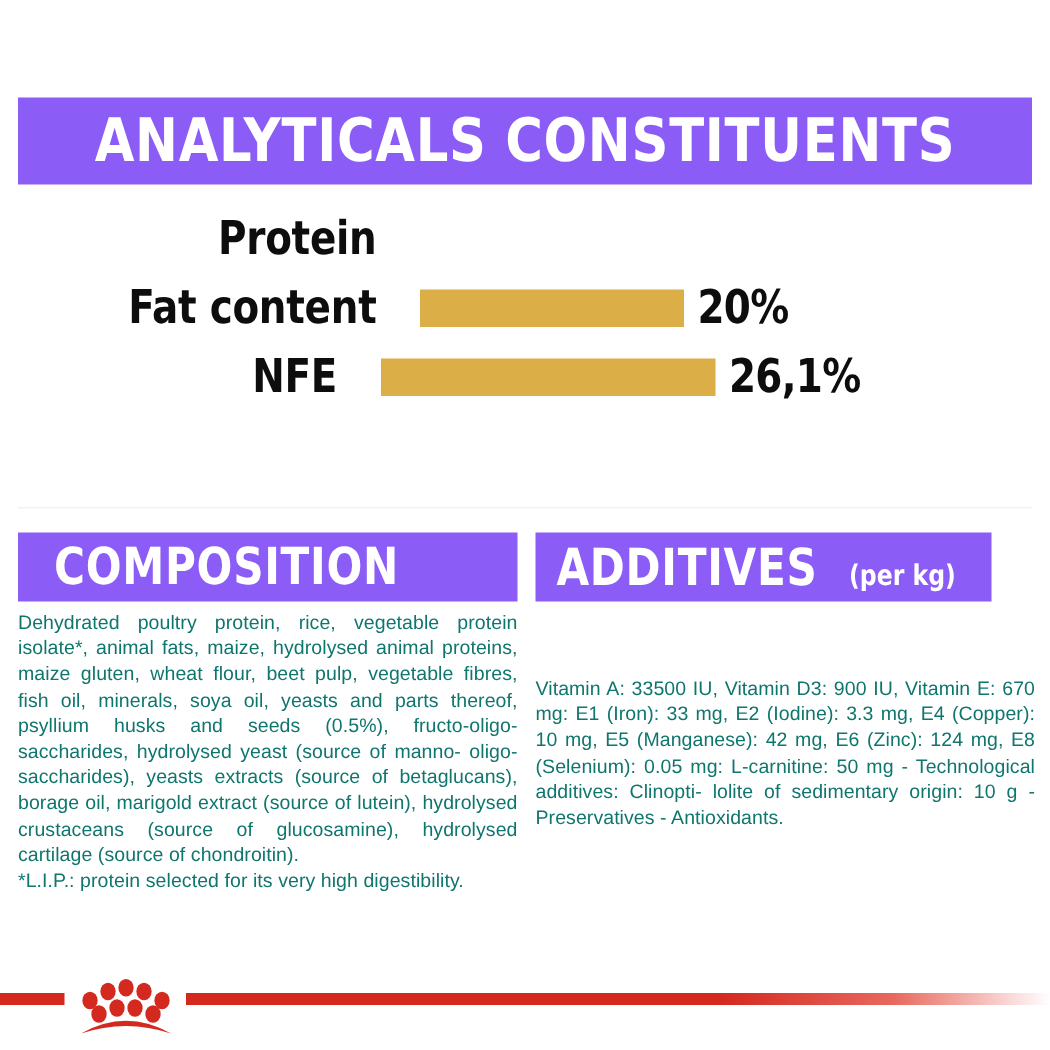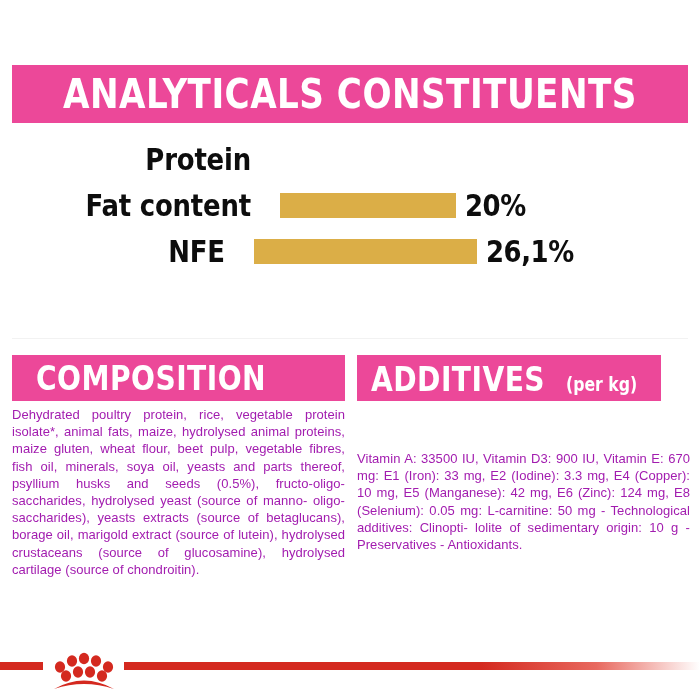--- a/index.html
+++ b/index.html
@@ -15,21 +15,21 @@
   #page {
     position: relative;
     width: 700px;
     height: 700px;
     background: #ffffff;
   }
 
   
   .gold-bar {
     position: absolute;
-    background: #ec4899;
+    background: #8b5cf6;
     display: flex;
     align-items: center;
     overflow: hidden;
   }
 
   .gold-bar .bar-title {
     font-family: "Liberation Sans Narrow", "DejaVu Sans Condensed", "Liberation Sans", sans-serif;
     font-weight: 700;
     color: #ffffff;
     letter-spacing: 0.5px;
@@ -146,21 +146,21 @@
     transform: scaleX(0.93);
     transform-origin: left center;
   }
 
   
   .body-text {
     position: absolute;
     font-family: "Liberation Sans", sans-serif;
     font-size: 13px;
     line-height: 17.2px;
-    color: #a21caf;
+    color: #0f766e;
     text-align: justify;
     text-justify: inter-word;
     letter-spacing: 0.05px;
   }
 
   #composition-text {
     left: 12px;
     top: 406px;
     width: 333px;
   }
@@ -257,20 +257,21 @@
   </div>
 
   <div id="chart-divider"></div>
 
   <div class="gold-bar" id="composition-header">
     <span class="bar-title">COMPOSITION</span>
   </div>
 
   <div class="body-text" id="composition-text">
     <span>Dehydrated poultry protein, rice, vegetable protein isolate*, animal fats, maize, hydrolysed animal proteins, maize gluten, wheat flour, beet pulp, vegetable fibres, fish oil, minerals, soya oil, yeasts and parts thereof, psyllium husks and seeds (0.5%), fructo-oligo-saccharides, hydrolysed yeast (source of manno- oligo-saccharides), yeasts extracts (source of betaglucans), borage oil, marigold extract (source of lutein), hydrolysed crustaceans (source of glucosamine), hydrolysed cartilage (source of chondroitin).</span>
+    <span class="last-line">*L.I.P.: protein selected for its very high digestibility.</span>
   </div>
 
   <div class="gold-bar" id="additives-header">
     <span class="bar-title">ADDITIVES</span>
     <span class="bar-subtitle">(per kg)</span>
   </div>
 
   <div class="body-text" id="additives-text">
     <span>Vitamin A: 33500 IU, Vitamin D3: 900 IU, Vitamin E: 670 mg: E1 (Iron): 33 mg, E2 (Iodine): 3.3 mg, E4 (Copper): 10 mg, E5 (Manganese): 42 mg, E6 (Zinc): 124 mg, E8 (Selenium): 0.05 mg: L-carnitine: 50 mg - Technological additives: Clinopti- lolite of sedimentary origin: 10 g - Preservatives - Antioxidants.</span>
   </div>

